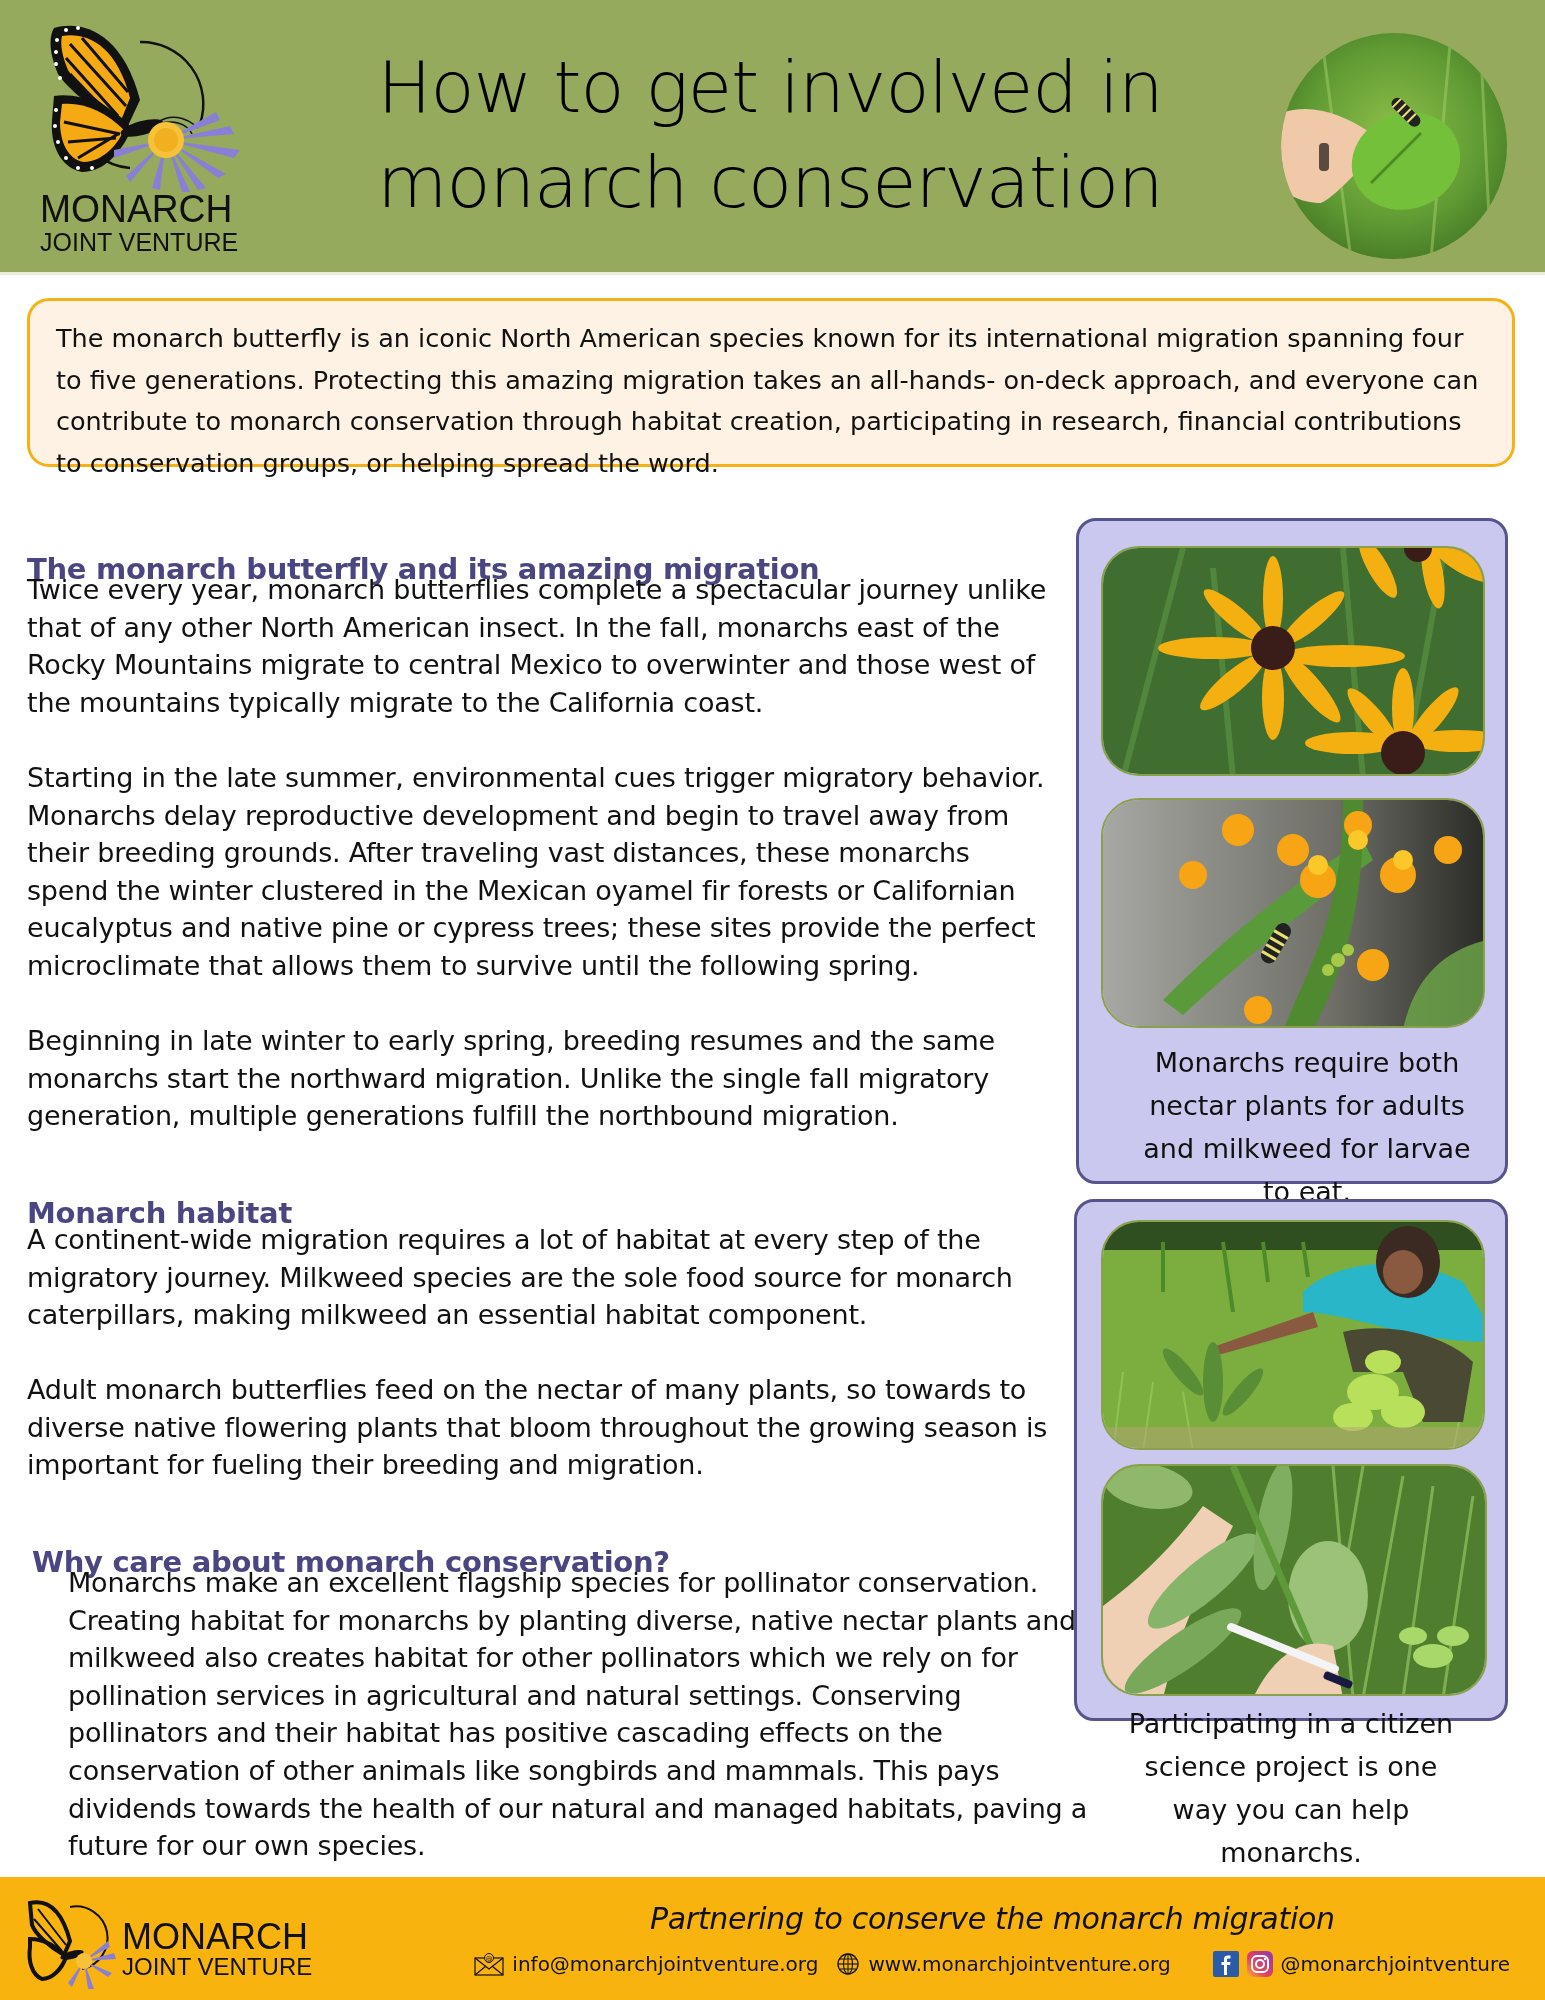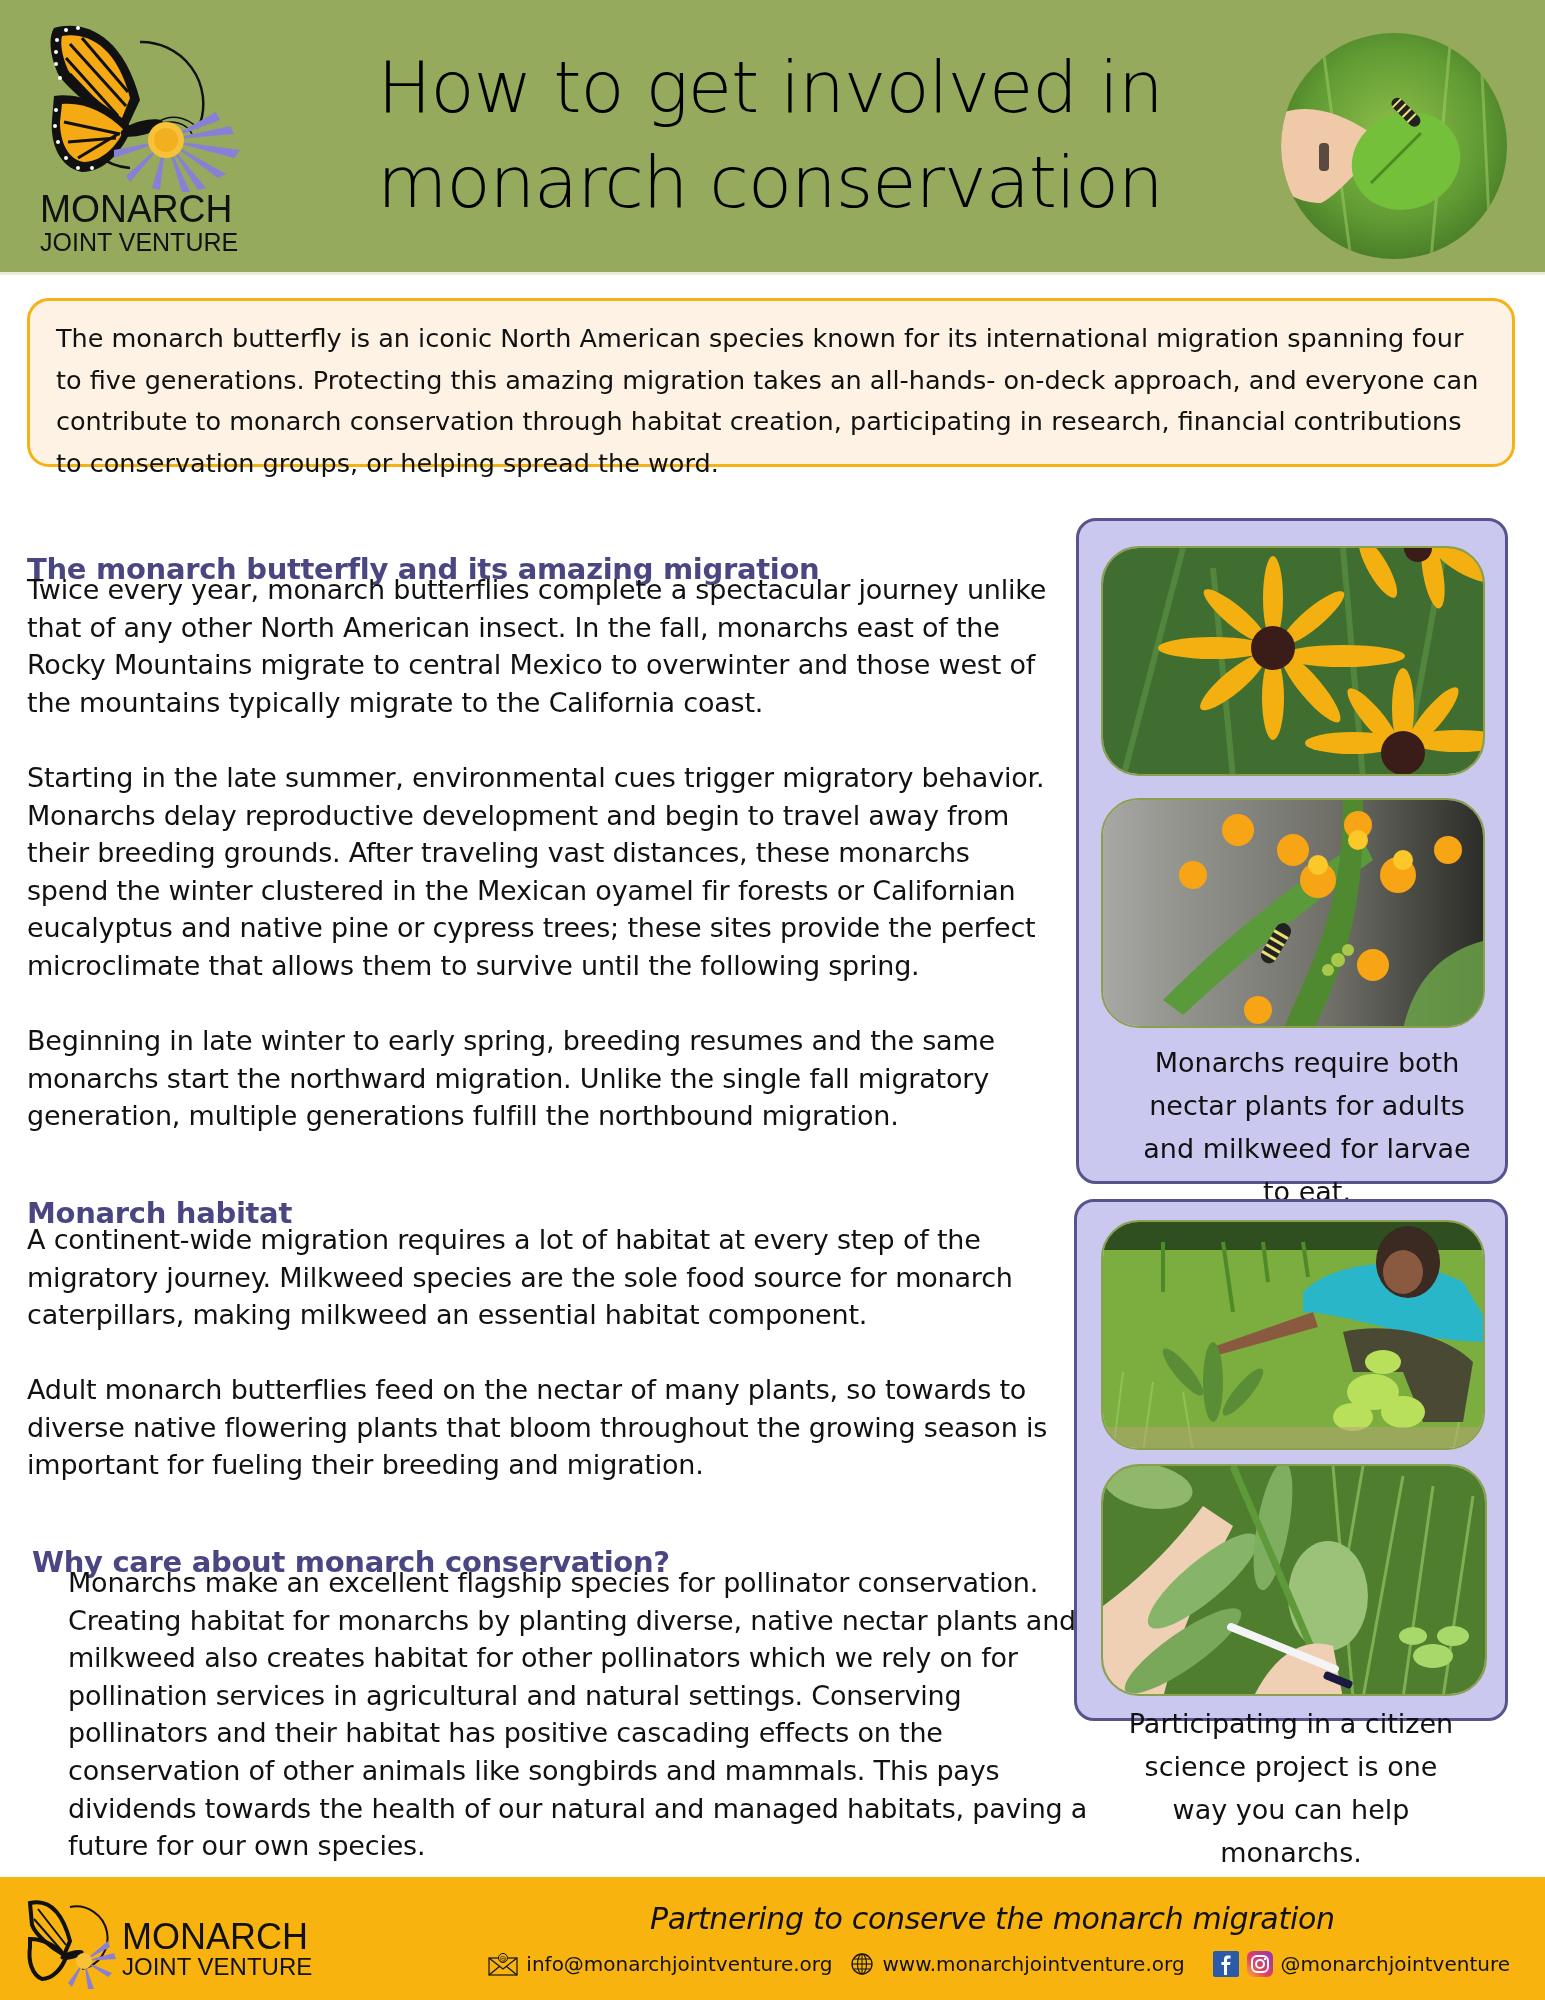--- a/index.html
+++ b/index.html
@@ -46,21 +46,21 @@
   .card2 .caption { top: 500px; }
 
   
   .footer { position: absolute; left: 0; top: 1877px; width: 1545px; height: 123px; background: #f8b30f; }
   .flogo { position: absolute; left: 22px; top: 22px; width: 320px; height: 90px; }
   .flogo .fw1 { position: absolute; left: 100px; top: 20px; font-family: "Liberation Sans", sans-serif; font-size: 36px; line-height: 1; color: #111; }
   .flogo .fw2 { position: absolute; left: 100px; top: 56px; font-family: "Liberation Sans", sans-serif; font-size: 24px; line-height: 1; color: #111; }
   .tagline { position: absolute; left: 650px; top: 24px; font-style: italic; font-size: 30px; color: #111; letter-spacing: -0.3px; }
   .contacts { position: absolute; left: 430px; top: 72px; width: 1080px; height: 30px; display: flex; align-items: center; justify-content: flex-end; font-size: 20px; color: #111; }
   .contacts .item { display: flex; align-items: center; gap: 8px; margin-left: 18px; }
-  .contacts .gap { margin-left: 28px; text-align: right; }
+  .contacts .gap { margin-left: 42px; text-align: right; }
   .ico { display: inline-block; }
 </style>
 </head>
 <body>
 
 <div class="header">
   <div class="logo">
     <svg width="230" height="170" viewBox="0 0 230 170" style="position:absolute;left:0;top:0;">
       <path d="M110 20 A62 62 0 0 1 170 102" fill="none" stroke="#111" stroke-width="2.5"></path>
       <path d="M66 132 A60 60 0 0 0 100 146" fill="none" stroke="#111" stroke-width="2.5"></path>

